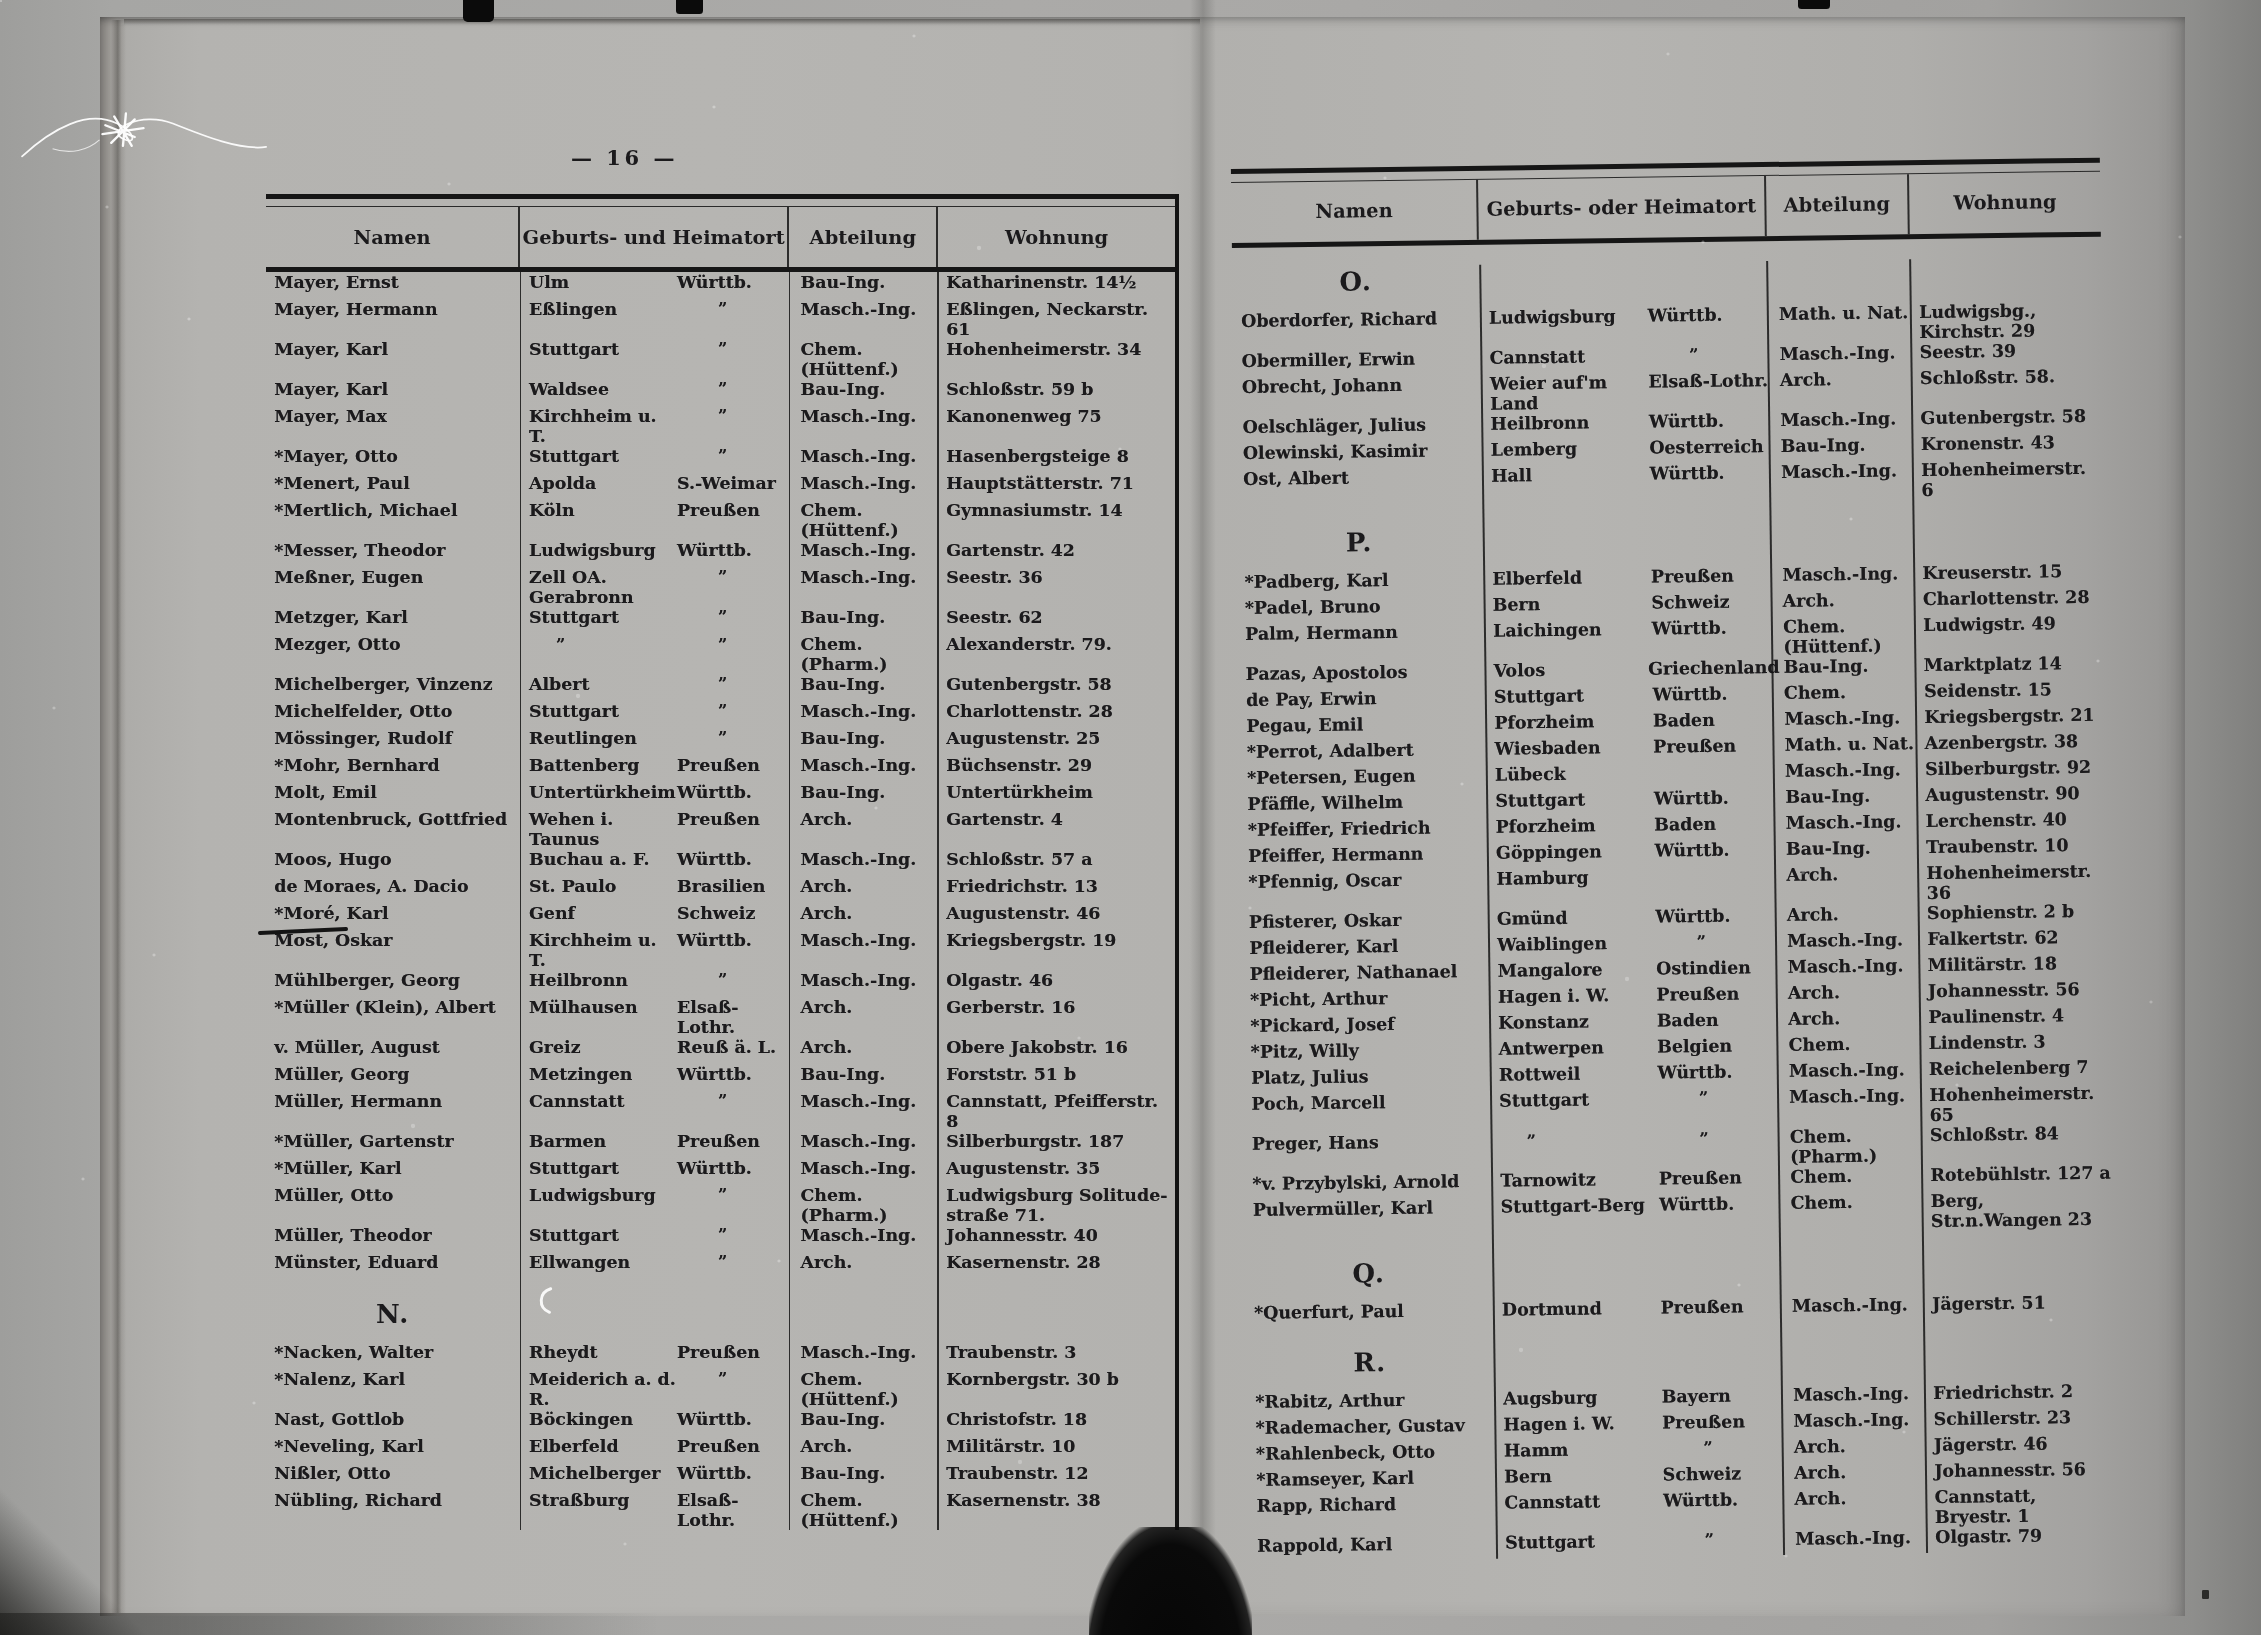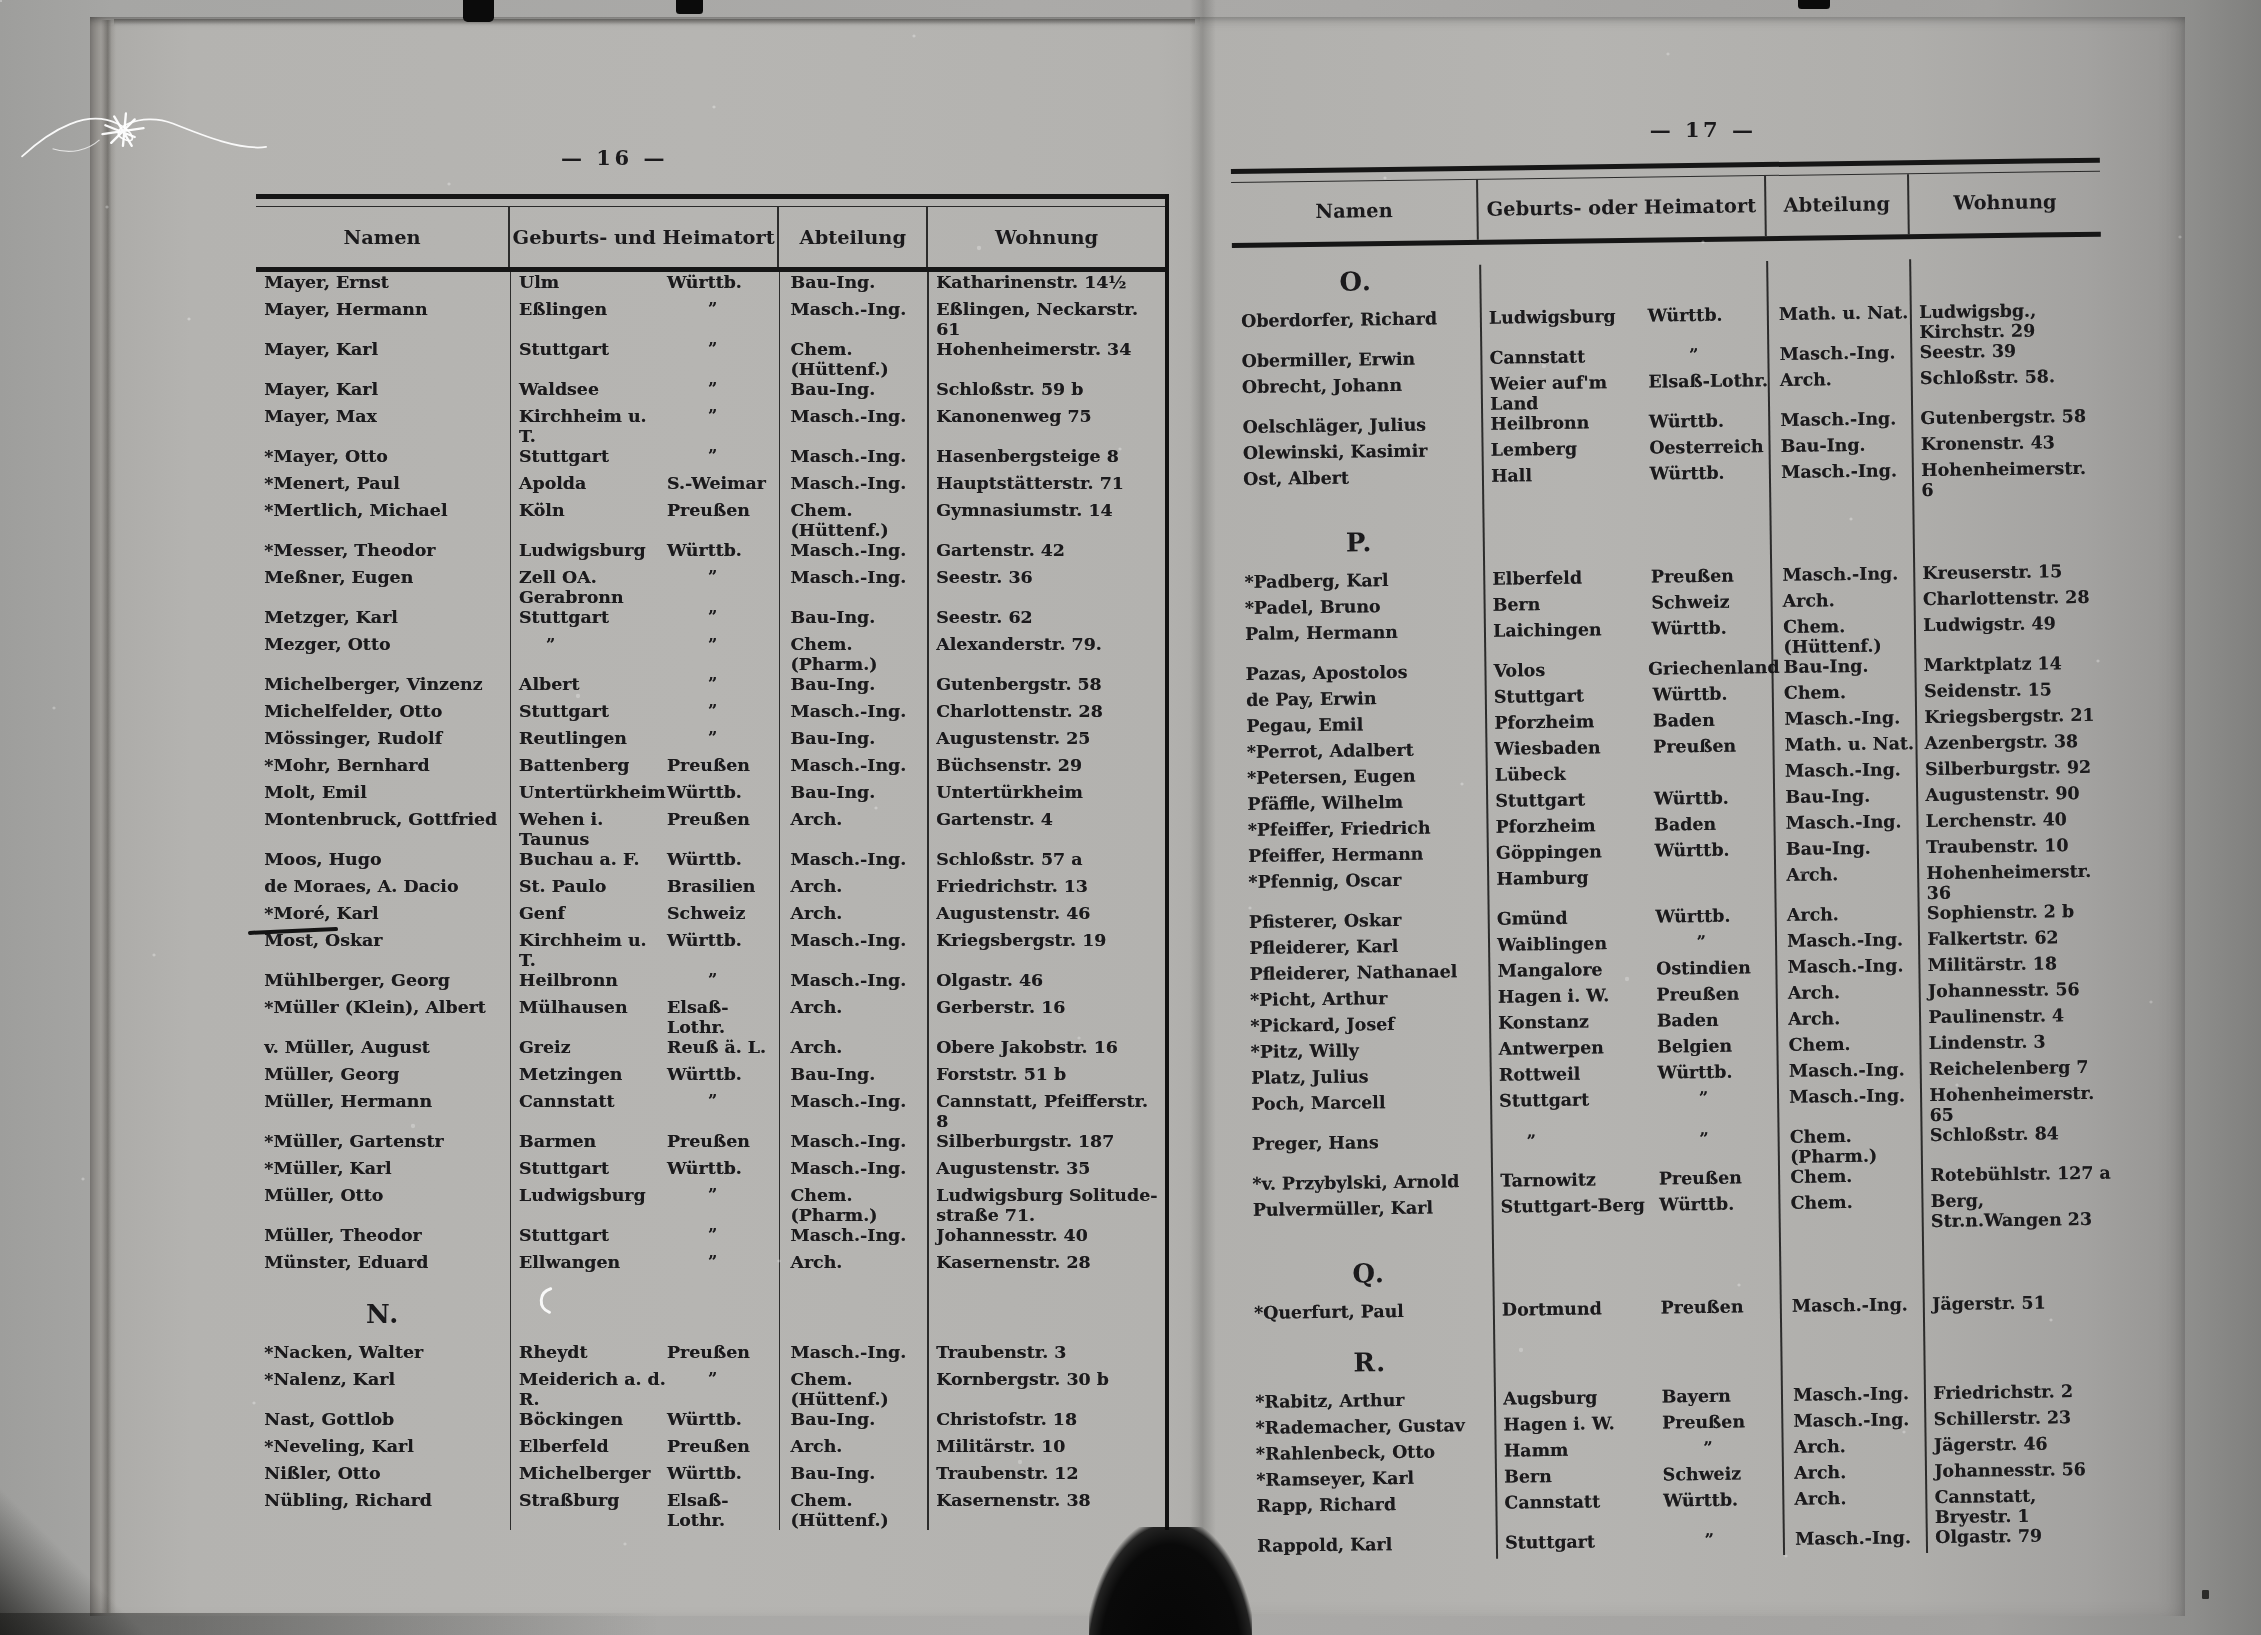--- a/index.html
+++ b/index.html
@@ -5,21 +5,21 @@
   :root{
     --paper:#b2b1ae; --ink:#1b1a1c; --scanbg:#a3a3a1;
   }
   html,body{margin:0;padding:0;}
   body{width:2261px;height:1635px;overflow:hidden;background:var(--scanbg);
        font-family:"DejaVu Serif","Liberation Serif",serif;}
   .scan{position:relative;width:2261px;height:1635px;background:
         linear-gradient(90deg,#9e9e9c 0%,#a6a6a4 5%,#abaaa8 45%,#a9a8a6 60%,#a2a19f 88%,#8e8e8c 97%,#7f7f7d 100%);}
   
   .page{position:absolute;top:16.5px;height:1599px;}
-  .page-left{left:90px;width:1113px;
+  .page-left{left:100px;width:1113px;
      background:linear-gradient(90deg,#a39f9a 0%,#adaca9 2.5%,#b4b3b0 9%,#b6b5b2 55%,#b3b2af 96%,#aeadaa 100%);
      box-shadow:inset 0 8.2px 9.4px -7px rgba(30,30,30,.55), inset 13px 0 17.7px -13px rgba(30,30,30,.6);}
   .page-right{left:1200px;width:985px;
      background:linear-gradient(90deg,#b1b0ad 0%,#b5b4b1 38%,#aFaeab 72%,#a3a2a0 90%,#959492 100%);
      box-shadow:inset -11.8px 0 23.6px -14px rgba(40,40,40,.55), inset 0 7px 8.2px -5.9px rgba(40,40,40,.4);}
   .page-edge-line{position:absolute;left:10.6px;top:3.5px;width:15.3px;height:1593px;
      background:linear-gradient(90deg,rgba(60,58,54,0) 0%,rgba(60,58,54,.45) 45%,rgba(60,58,54,.12) 70%,rgba(60,58,54,0) 100%);}
   .page-top-line{position:absolute;left:23.6px;top:2.4px;width:1081px;height:5.9px;
      background:linear-gradient(180deg,rgba(55,53,50,.5),rgba(55,53,50,0));}
   .gutter{position:absolute;left:1190px;top:0;width:26px;height:1635px;
@@ -505,21 +505,20 @@
             </div>
             <div class="cell c-abt w-abt">Chem.(Hüttenf.)</div>
             <div class="cell c-woh w-woh">Kasernenstr. 38</div>
           </div>
         </div>
       </div>
     <div class="strike"></div>
   </div>
 
   <div class="page page-right">
-    <div class="pagenum">— 17 —</div>
     <div class="dirtable">
         <div class="toprule"></div>
         <div class="thead">
           <div class="th w-name">Namen</div>
           <div class="vline-h"></div>
           <div class="th w-ort">Geburts- oder Heimatort</div>
           <div class="vline-h"></div>
           <div class="th w-abt">Abteilung</div>
           <div class="vline-h"></div>
           <div class="th w-woh">Wohnung</div>

